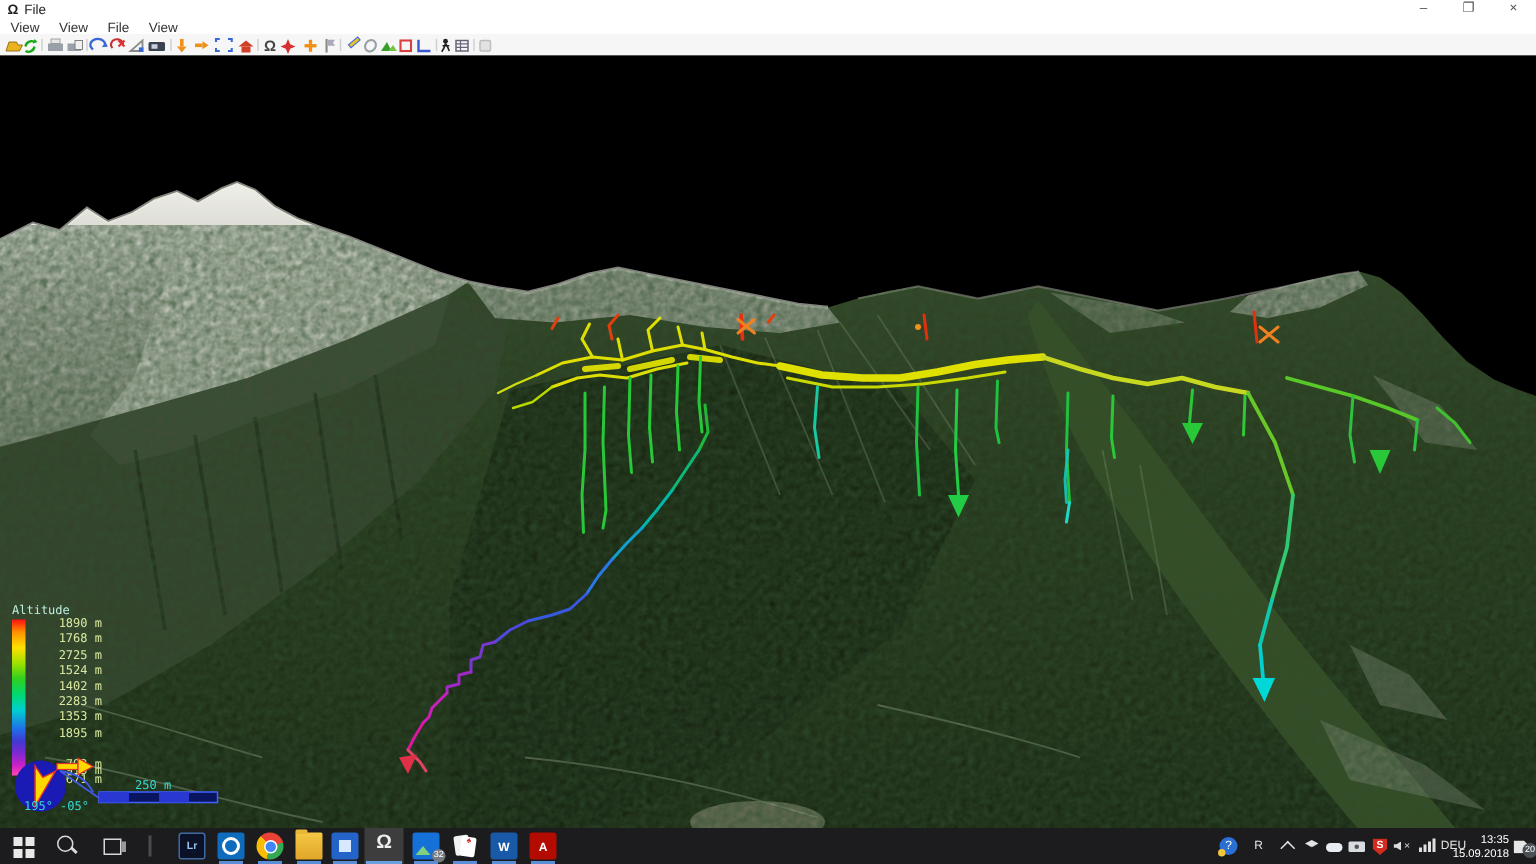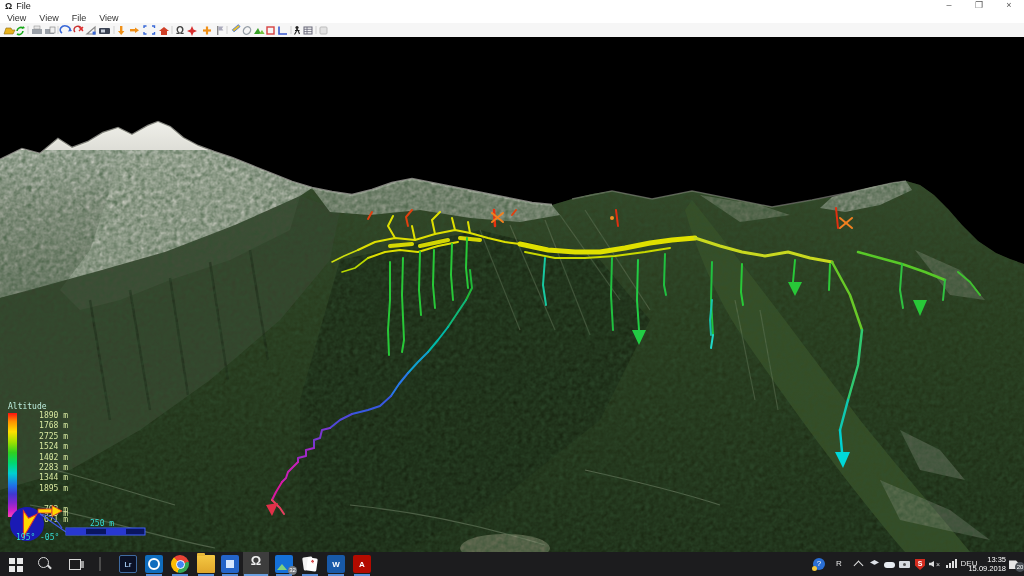--- a/index.html
+++ b/index.html
@@ -373,21 +373,21 @@
 
   <div class="legend">
     <div class="ttl">Altitude</div>
     <div class="bar"></div>
     <div class="val" style="top:9px">1890 m</div>
     <div class="val" style="top:19.4px">1768 m</div>
     <div class="val" style="top:29.8px">2725 m</div>
     <div class="val" style="top:40.2px">1524 m</div>
     <div class="val" style="top:50.6px">1402 m</div>
     <div class="val" style="top:61px">2283 m</div>
-    <div class="val" style="top:71.4px">1344 m</div>
+    <div class="val" style="top:71.4px">1353 m</div>
     <div class="val" style="top:81.8px">1895 m</div>
     <div class="val" style="top:107px">915 m</div>
     <div class="val" style="top:102.6px">793 m</div>
     <div class="val" style="top:113px">671 m</div>
   </div>
 
   <svg class="hud" width="170" height="52" viewBox="0 0 170 52">
     <g>
       <circle cx="27" cy="24" r="17" fill="#1a1ab4"></circle>
       <g transform="rotate(15 27 24)">

